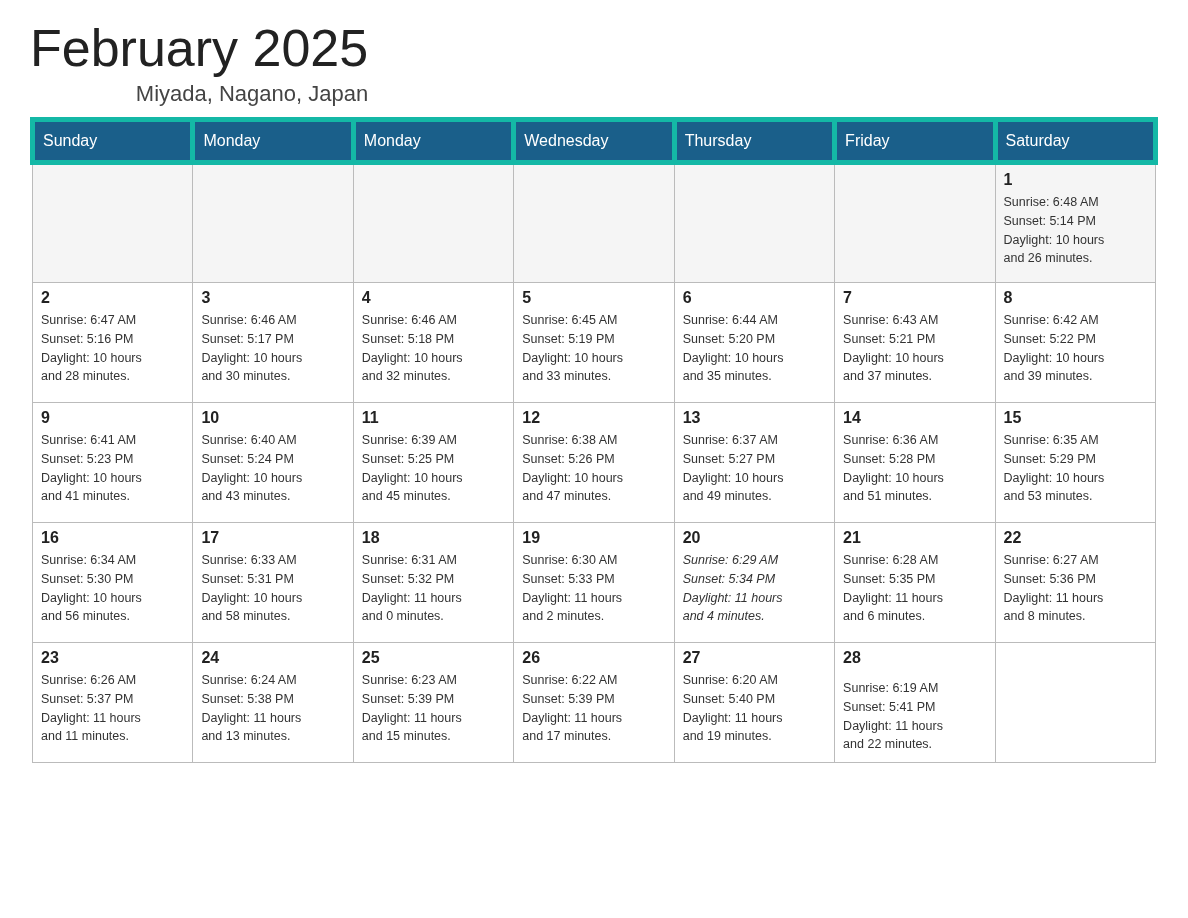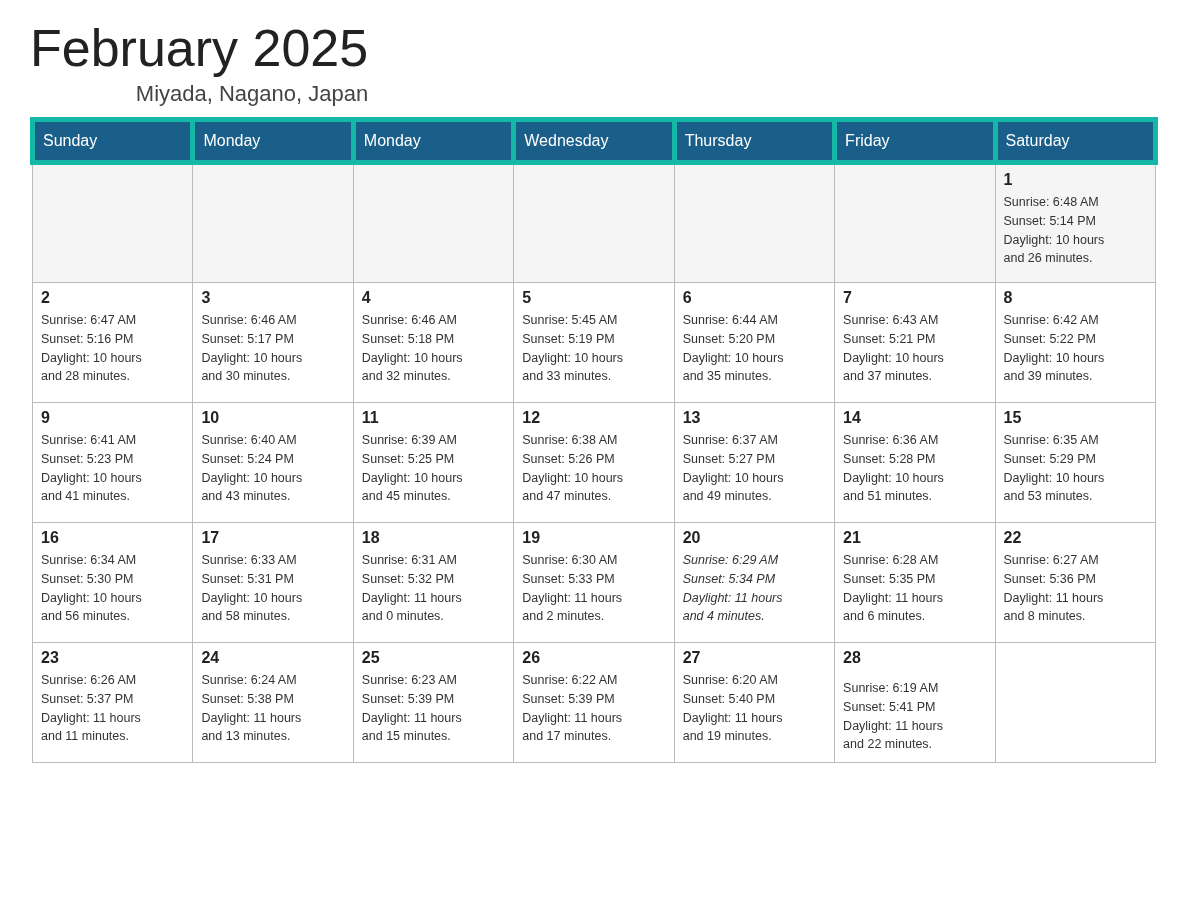--- a/index.html
+++ b/index.html
@@ -145,21 +145,21 @@
         </td>
         <td>
           <span class="day-num">4</span>
           <div class="day-info" style="white-space: pre-line;">Sunrise: 6:46 AM
 Sunset: 5:18 PM
 Daylight: 10 hours
 and 32 minutes.</div>
         </td>
         <td>
           <span class="day-num">5</span>
-          <div class="day-info" style="white-space: pre-line;">Sunrise: 5:45 AM
+          <div class="day-info" style="white-space: pre-line;">Sunrise: 6:45 AM
 Sunset: 5:19 PM
 Daylight: 10 hours
 and 33 minutes.</div>
         </td>
         <td>
           <span class="day-num">6</span>
           <div class="day-info" style="white-space: pre-line;">Sunrise: 6:44 AM
 Sunset: 5:20 PM
 Daylight: 10 hours
 and 35 minutes.</div>

